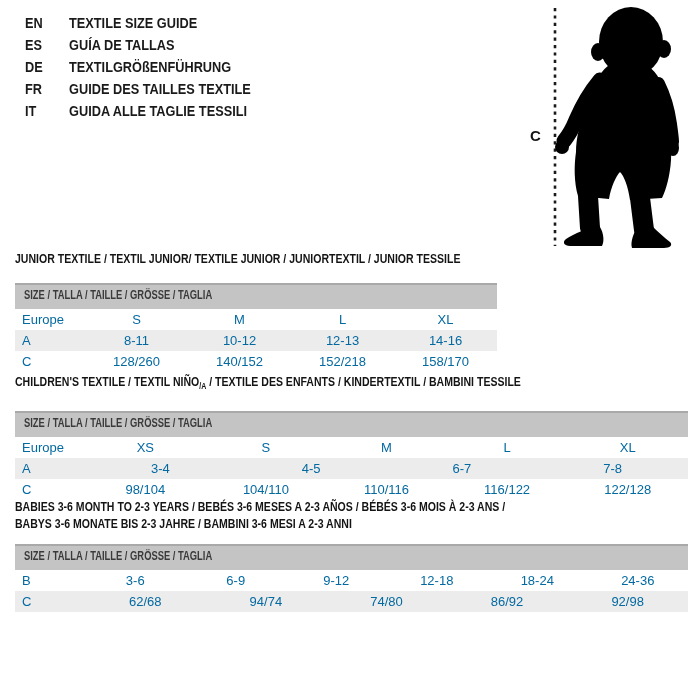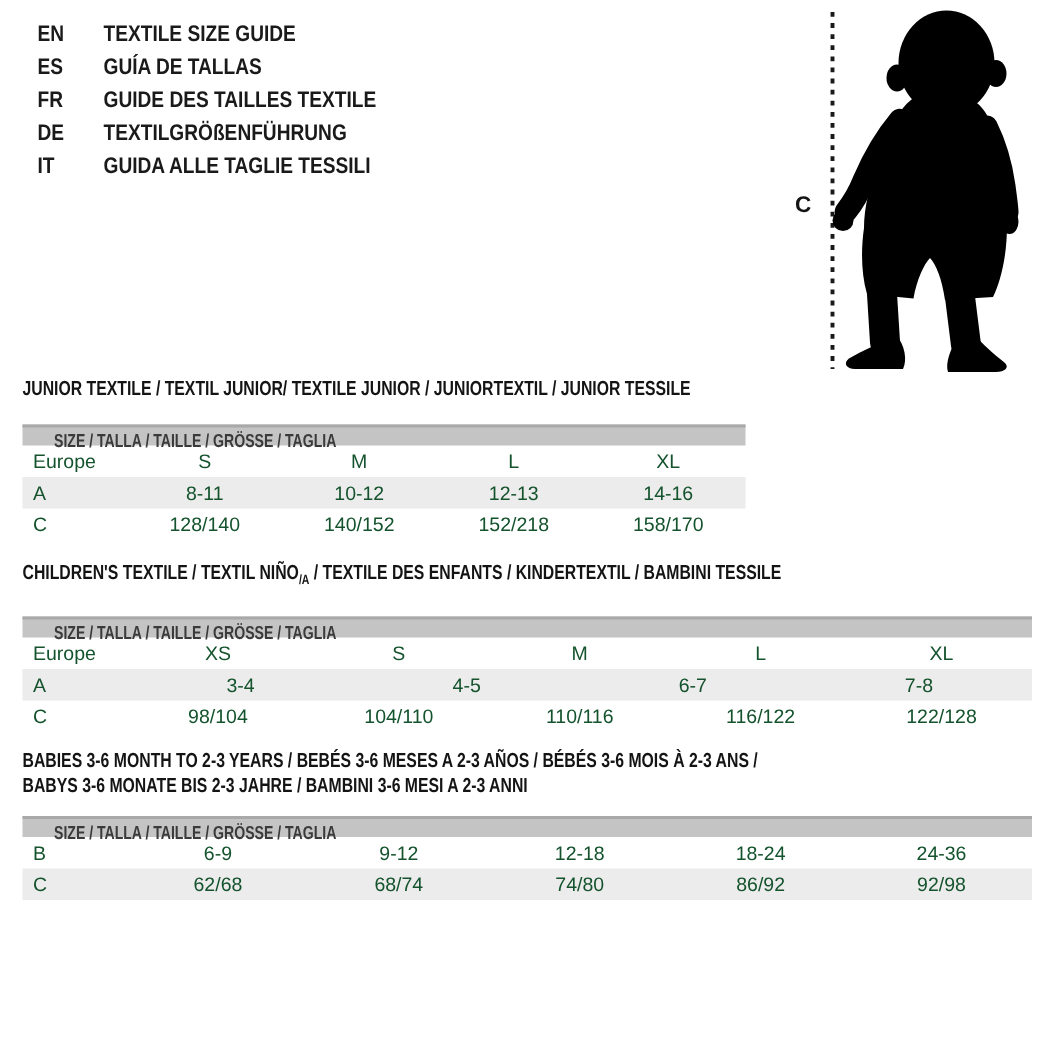--- a/index.html
+++ b/index.html
@@ -28,29 +28,29 @@
 
   .table-title {
     font-weight:bold; font-size:13.5px; color:#141414; line-height:15px;
     white-space:nowrap; transform:scaleX(0.78); transform-origin:left top;
     margin-bottom:17px;
   }
   #table3 .table-title { line-height:17px; margin-bottom:12px; }
   .title-sub { font-size:9px; vertical-align:-3px; letter-spacing:0; }
 
   .theader {
-    height:14px; background:#c4c4c4; border-top:2px solid #a9a9a9;
-    box-sizing:border-box; padding-left:21px; line-height:17px;
+    height:26px; background:#c4c4c4; border-top:2px solid #a9a9a9;
+    box-sizing:border-box; padding-left:9px; line-height:17px;
   }
   .theader-text {
     display:inline-block; font-weight:bold; font-size:12.5px; color:#3a3a3a;
     white-space:nowrap; transform:scaleX(0.75); transform-origin:left center;
   }
 
-  .trow { display:flex; height:21px; line-height:21px; font-size:13px; color:#14532d; }
+  .trow { display:flex; height:21px; line-height:21px; font-size:13px; color:#0369a1; }
   .trow.shaded { background:#ececec; }
   .tlabel { width:70px; flex:0 0 70px; padding-left:7px; box-sizing:border-box; }
   .tcell { flex:1; text-align:center; }
 
   
   .footnotes { position:absolute; left:15px; top:631px; }
   .footnote {
     font-weight:bold; font-size:12.5px; line-height:17.5px; color:#141414;
     white-space:nowrap; transform:scaleX(0.82); transform-origin:left top;
   }
@@ -63,26 +63,26 @@
   <div class="lang-list">
     <div class="lang-row">
       <span class="lang-code">EN</span>
       <span class="lang-label">TEXTILE SIZE GUIDE</span>
     </div>
     <div class="lang-row">
       <span class="lang-code">ES</span>
       <span class="lang-label">GUÍA DE TALLAS</span>
     </div>
     <div class="lang-row">
+      <span class="lang-code">DE</span>
+      <span class="lang-label">TEXTILGRÖßENFÜHRUNG</span>
+    </div>
+    <div class="lang-row">
       <span class="lang-code">FR</span>
       <span class="lang-label">GUIDE DES TAILLES TEXTILE</span>
-    </div>
-    <div class="lang-row">
-      <span class="lang-code">DE</span>
-      <span class="lang-label">TEXTILGRÖßENFÜHRUNG</span>
     </div>
     <div class="lang-row">
       <span class="lang-code">IT</span>
       <span class="lang-label">GUIDA ALLE TAGLIE TESSILI</span>
     </div>
   </div>
 
   <div class="figure">
     <svg width="188" height="252" viewBox="0 0 188 252">
       <text x="18" y="141" font-family="Liberation Sans, sans-serif" font-size="15" font-weight="bold" fill="#141414">C</text>
@@ -118,21 +118,21 @@
     </div>
     <div class="trow shaded">
       <div class="tlabel">A</div>
       <div class="tcell">8-11</div>
       <div class="tcell">10-12</div>
       <div class="tcell">12-13</div>
       <div class="tcell">14-16</div>
     </div>
     <div class="trow">
       <div class="tlabel">C</div>
-      <div class="tcell">128/140</div>
+      <div class="tcell">128/260</div>
       <div class="tcell">140/152</div>
       <div class="tcell">152/218</div>
       <div class="tcell">158/170</div>
     </div>
   </div>
 
   <div class="size-table" id="table2">
     <div class="table-title"><span>CHILDREN'S TEXTILE / TEXTIL NIÑO</span><span class="title-sub">/A</span><span> / TEXTILE DES ENFANTS / KINDERTEXTIL / BAMBINI TESSILE</span></div>
     <div class="theader">
       <span class="theader-text">SIZE / TALLA / TAILLE / GRÖSSE / TAGLIA</span>
@@ -165,30 +165,31 @@
   <div class="size-table" id="table3">
     <div class="table-title">
       <div>BABIES 3-6 MONTH TO 2-3 YEARS / BEBÉS 3-6 MESES A 2-3 AÑOS / BÉBÉS 3-6 MOIS À 2-3 ANS /</div>
       <div>BABYS 3-6 MONATE BIS 2-3 JAHRE / BAMBINI 3-6 MESI A 2-3 ANNI</div>
     </div>
     <div class="theader">
       <span class="theader-text">SIZE / TALLA / TAILLE / GRÖSSE / TAGLIA</span>
     </div>
     <div class="trow">
       <div class="tlabel">B</div>
+      <div class="tcell">3-6</div>
       <div class="tcell">6-9</div>
       <div class="tcell">9-12</div>
       <div class="tcell">12-18</div>
       <div class="tcell">18-24</div>
       <div class="tcell">24-36</div>
     </div>
     <div class="trow shaded">
       <div class="tlabel">C</div>
       <div class="tcell">62/68</div>
-      <div class="tcell">68/74</div>
+      <div class="tcell">94/74</div>
       <div class="tcell">74/80</div>
       <div class="tcell">86/92</div>
       <div class="tcell">92/98</div>
     </div>
   </div>
 
 
 </div>
 
 </body></html>

